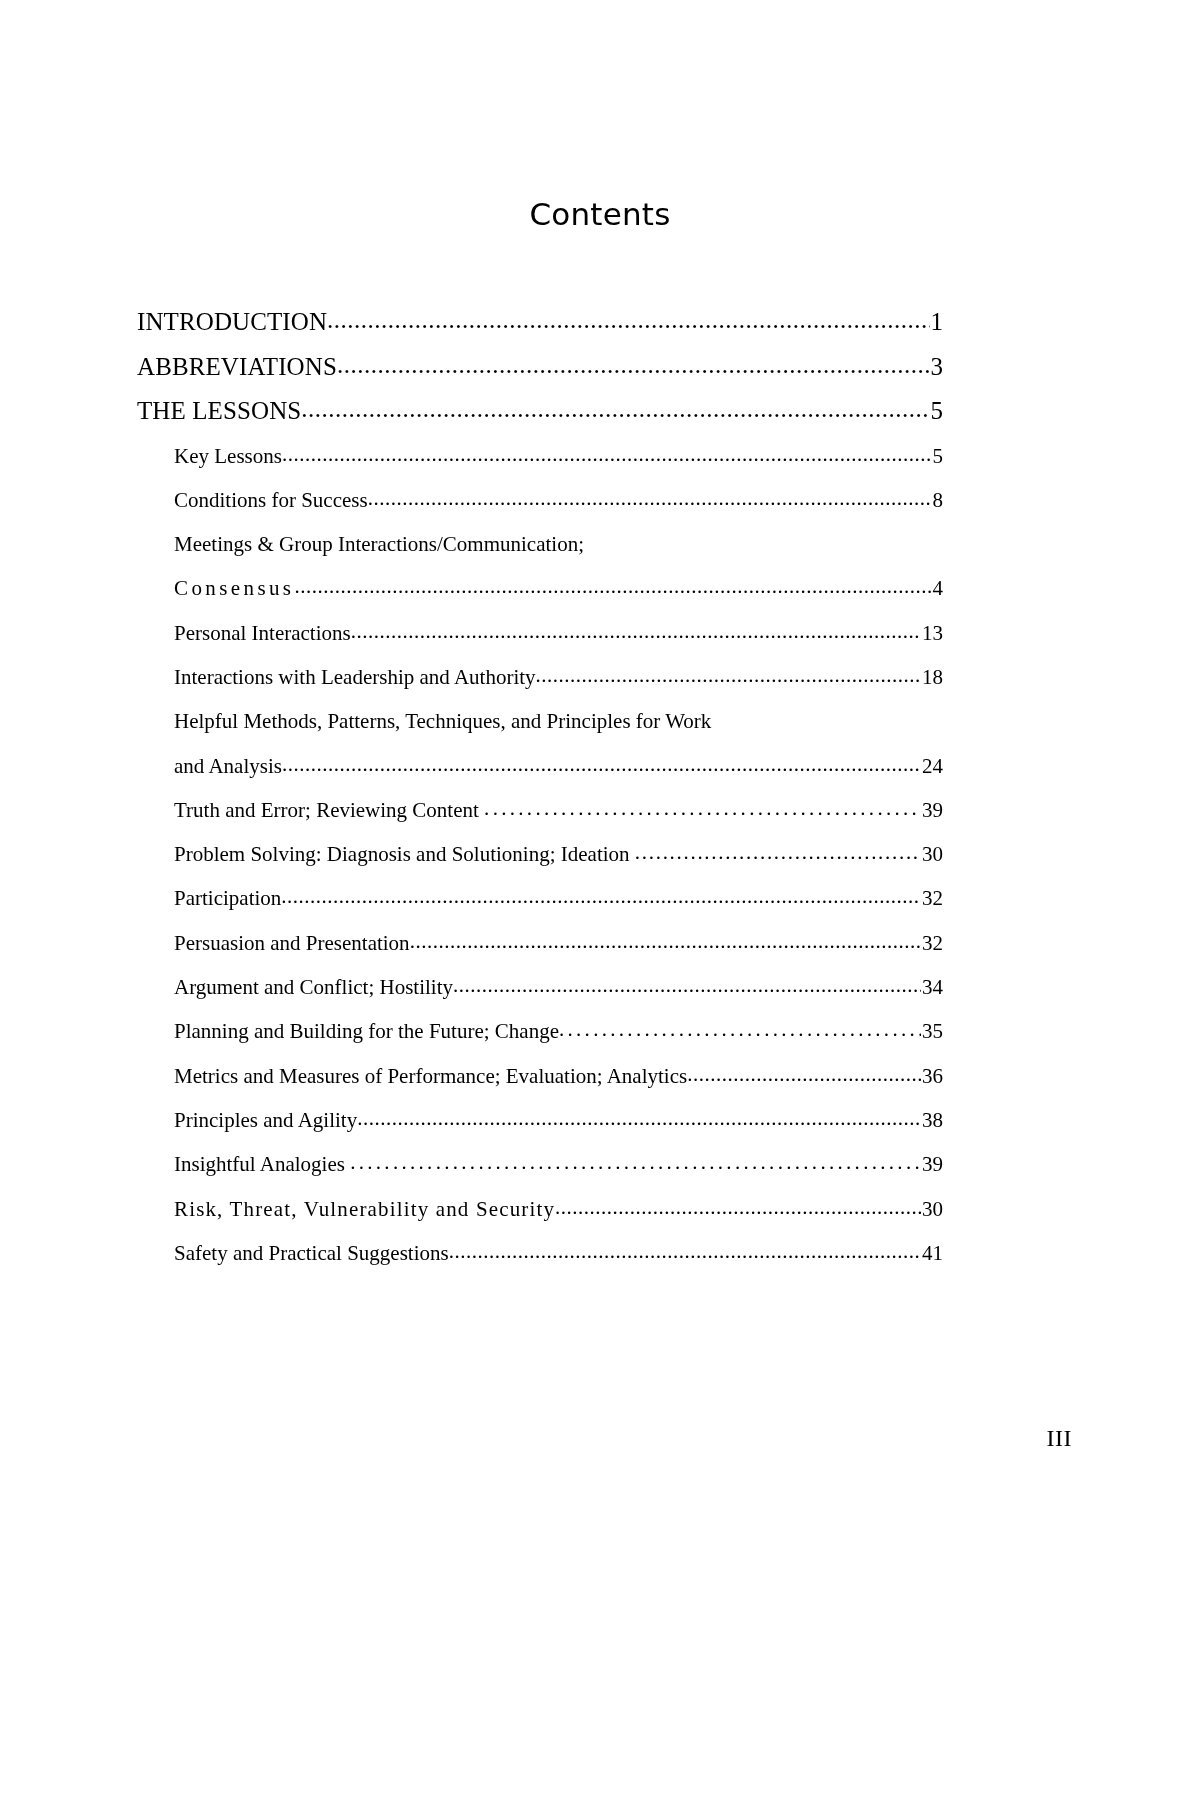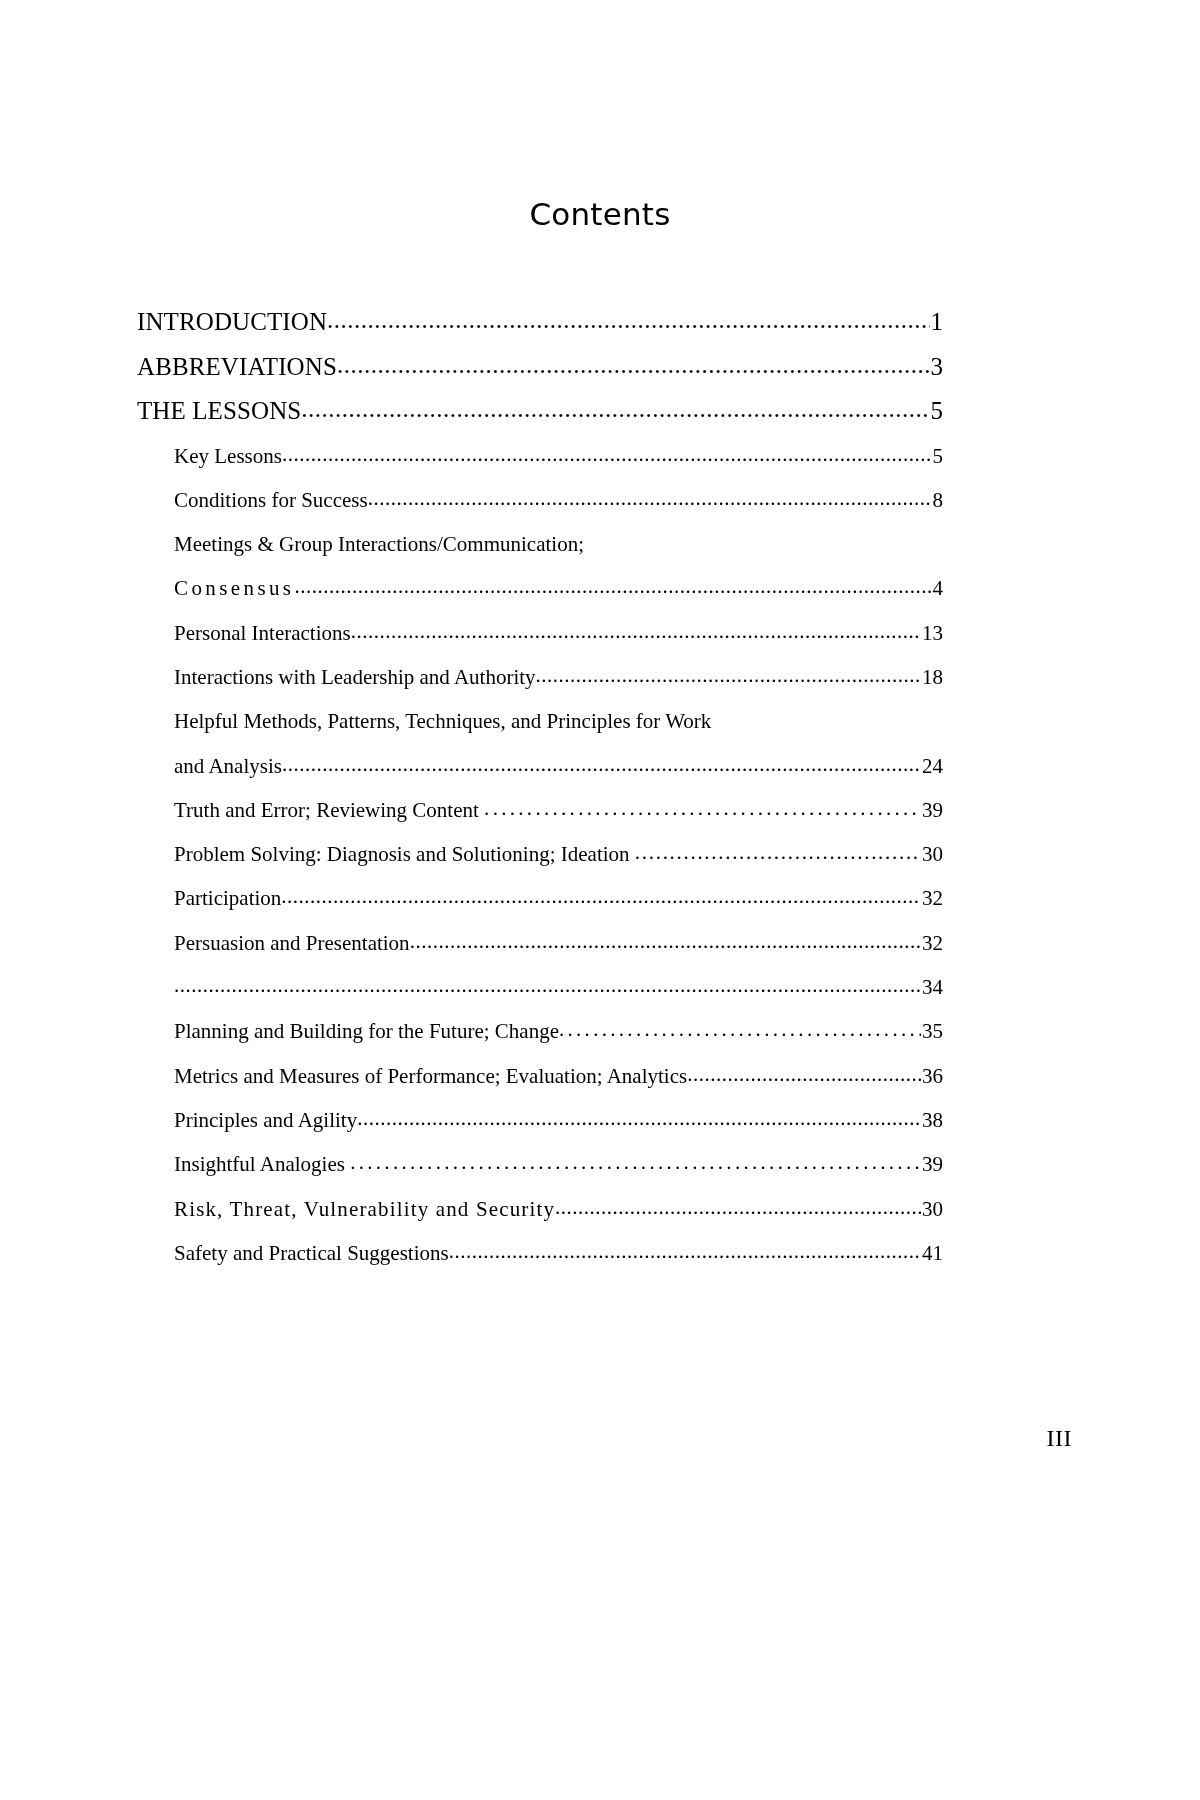--- a/index.html
+++ b/index.html
@@ -232,20 +232,21 @@
       </div>
       <div class="toc-entry level-2">
         <div class="toc-line">
           <span class="toc-label">Persuasion and Presentation</span>
           <span class="toc-leader"></span>
           <span class="toc-page">32</span>
         </div>
       </div>
       <div class="toc-entry level-2">
         <div class="toc-line">
+          <span class="toc-label">Argument and Conflict; Hostility</span>
           <span class="toc-leader"></span>
           <span class="toc-page">34</span>
         </div>
       </div>
       <div class="toc-entry level-2 leader-wide">
         <div class="toc-line">
           <span class="toc-label">Planning and Building for the Future; Change</span>
           <span class="toc-leader"></span>
           <span class="toc-page">35</span>
         </div>

